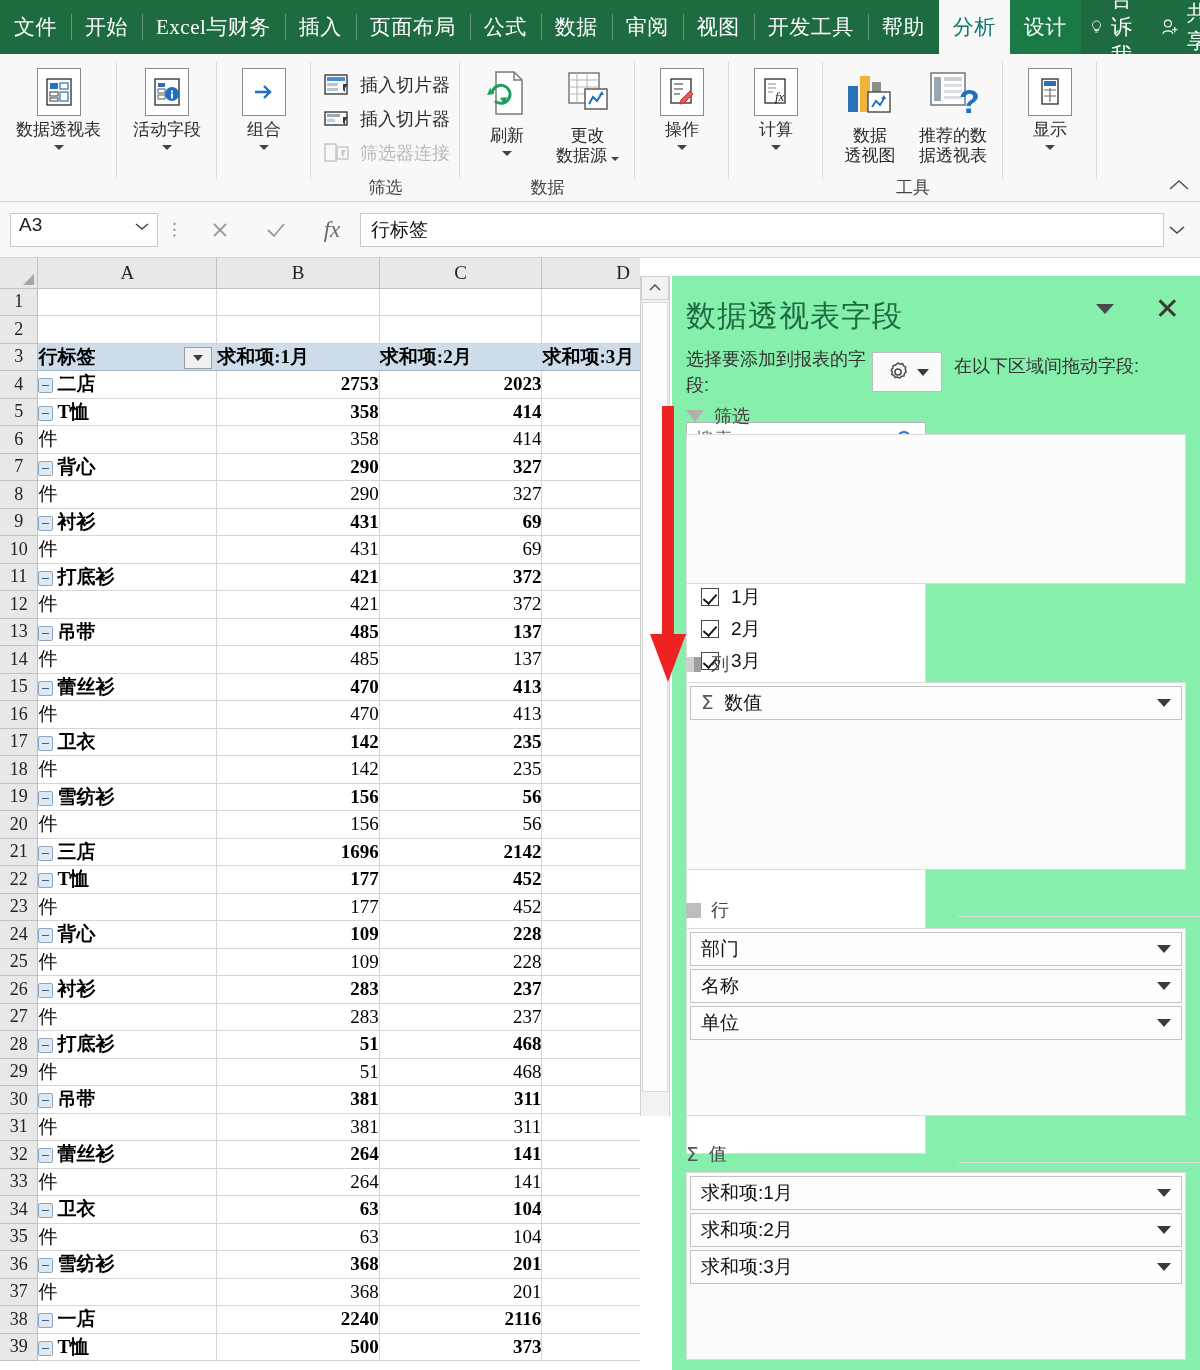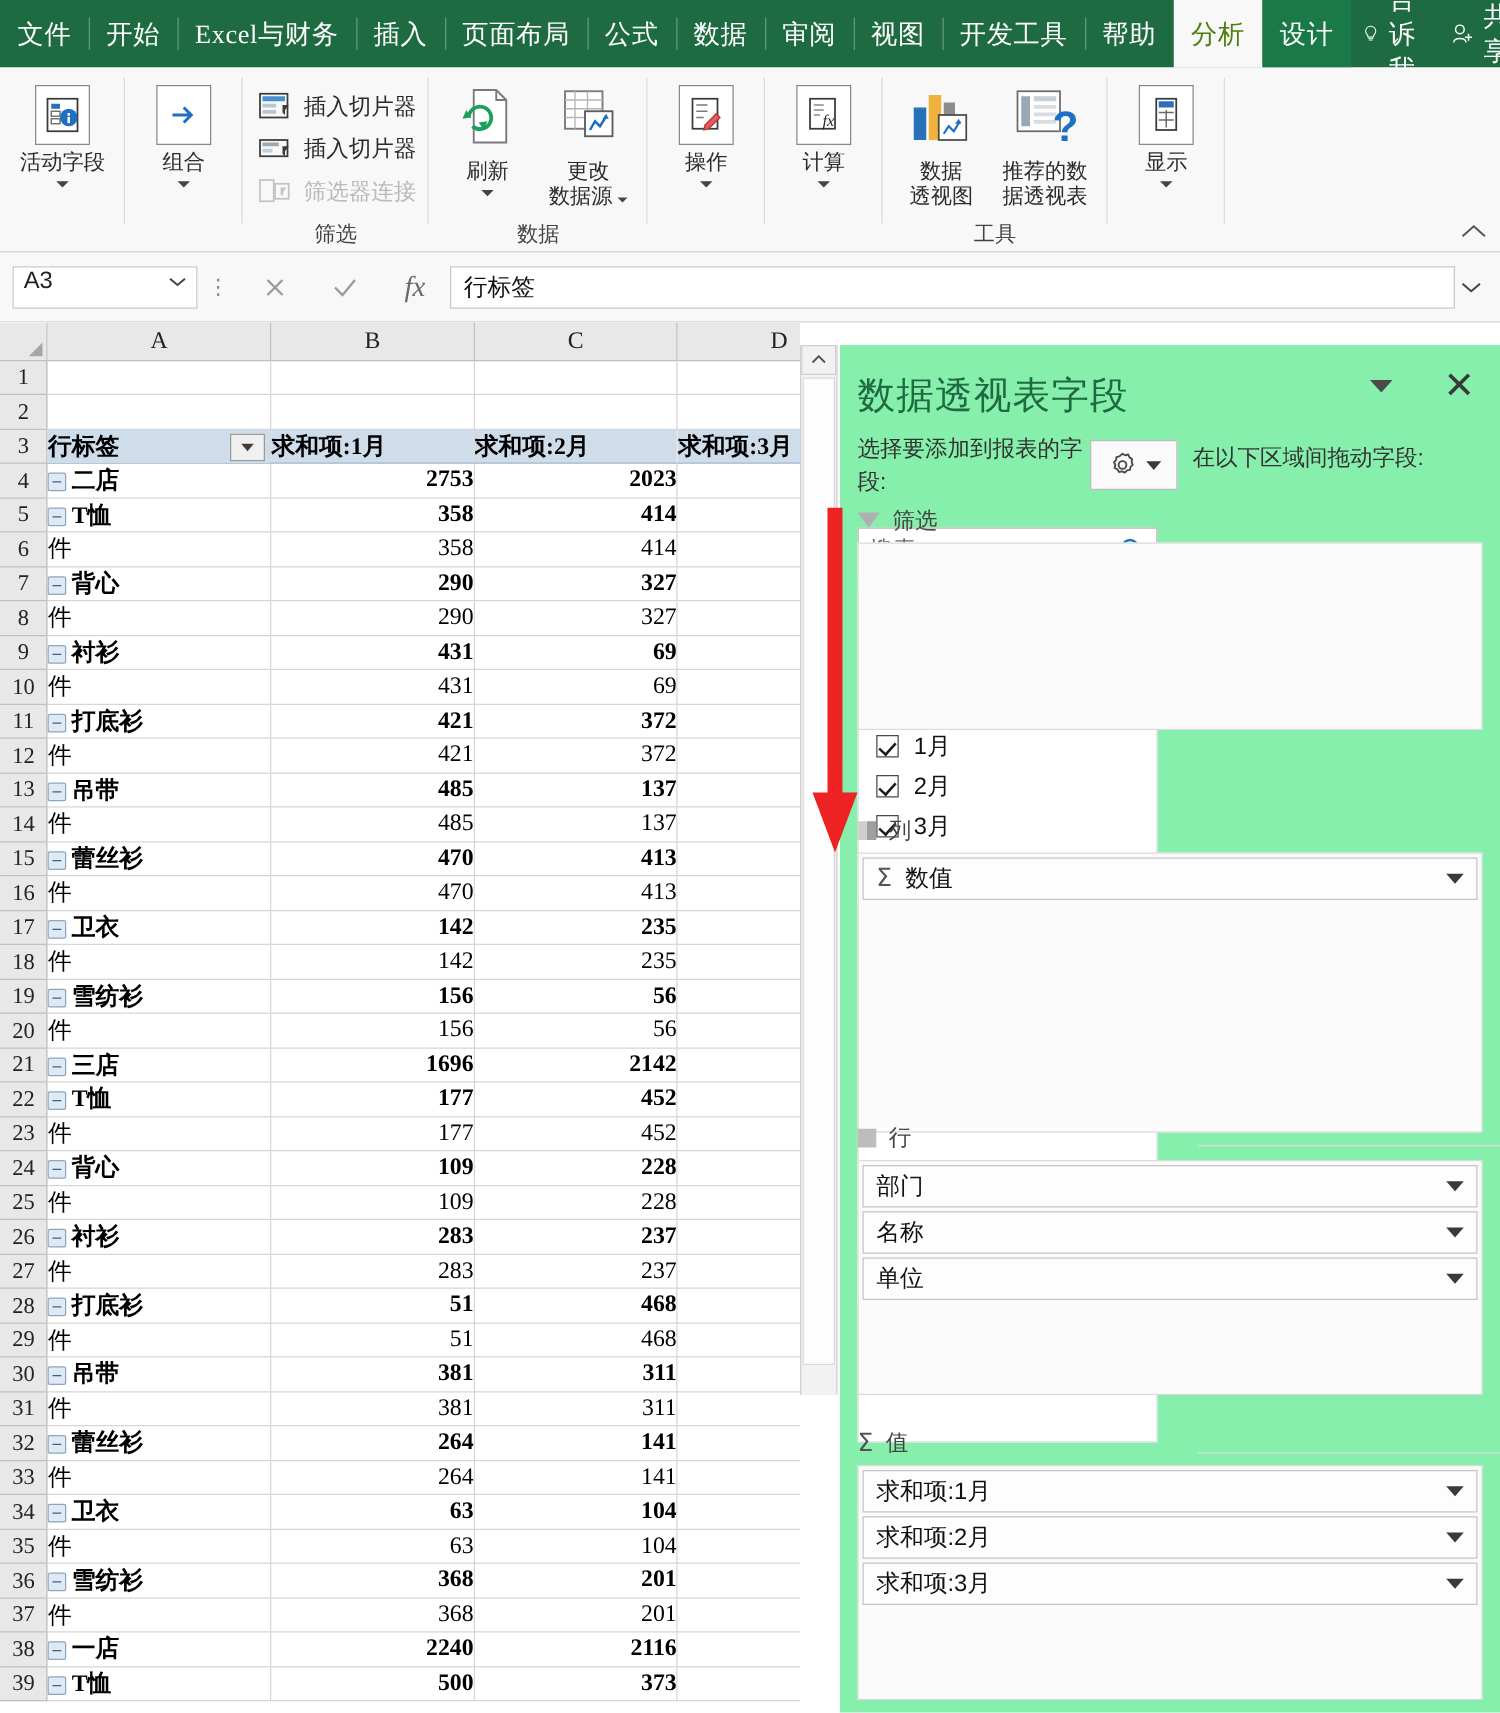--- a/index.html
+++ b/index.html
@@ -6,21 +6,21 @@
   html,body { width:1200px; height:1370px; overflow:hidden; background:#fff;
               font-family:"Liberation Sans", sans-serif; }
 
   
   .tabbar { height:54px; background:#1e6b41; display:flex; align-items:stretch;
             position:relative; }
   .tab { display:flex; align-items:center; padding:0 14px; color:#fff;
          font-size:21px; letter-spacing:.5px; white-space:nowrap; position:relative;font-family:Liberation Serif, serif; }
   .tab + .tab::before { content:""; position:absolute; left:0; top:14px; bottom:14px;
          width:1px; background:rgba(255,255,255,.30); }
-  .tab.active { background:#f7f8f7; color:#4d7c0f; }
+  .tab.active { background:#f7f8f7; color:#0f766e; }
   .tab.active::before { display:none; }
   .tab.design { background:#1a7a47; }
   .tab.design::before { display:none; }
   .tab.plain::before { display:none; }
   .tellme { display:flex; align-items:center; gap:9px; color:#fff; font-size:21px;
             padding:0 10px; }
   .share { display:flex; align-items:center; gap:8px; color:#fff; font-size:21px;
            padding:0 18px 0 8px; }
 
   
@@ -217,20 +217,36 @@
       <path d="M3 23 C3 17 17 17 17 23" fill="none" stroke="#fff" stroke-width="1.7"></path>
       <path d="M20 13 l0 8 M16 17 l8 0" stroke="#fff" stroke-width="1.7"></path>
     </svg>
     <span>共享</span>
   </div>
 </div>
 
 <div class="ribbon">
 
   <div class="rgroup">
+    <div class="gbody">
+      <div class="bigbtn">
+        <span class="ic iconbox">
+          <svg width="30" height="32" viewBox="0 0 30 32">
+            <rect x="3" y="3" width="24" height="26" fill="none" stroke="#3a3a3a" stroke-width="1.4"></rect>
+            <rect x="6" y="7" width="8" height="6" fill="#2e6fb6"></rect>
+            <rect x="16" y="7" width="8" height="6" fill="none" stroke="#2e6fb6" stroke-width="1.2"></rect>
+            <rect x="6" y="16" width="8" height="4" fill="none" stroke="#5a5a5a" stroke-width="1.2"></rect>
+            <rect x="16" y="16" width="8" height="9" fill="none" stroke="#2e6fb6" stroke-width="1.2"></rect>
+            <rect x="6" y="22" width="8" height="3" fill="none" stroke="#5a5a5a" stroke-width="1.2"></rect>
+          </svg>
+        </span>
+        <span class="lbl">数据透视表</span>
+        <span class="caret"></span>
+      </div>
+    </div>
     <div class="glabel"></div>
   </div>
 
   <div class="rgroup">
     <div class="gbody">
       <div class="bigbtn">
         <span class="ic iconbox">
           <svg width="30" height="32" viewBox="0 0 30 32">
             <rect x="3" y="3" width="24" height="26" fill="none" stroke="#3a3a3a" stroke-width="1.4"></rect>
             <rect x="6" y="7" width="7" height="4" fill="#2e6fb6"></rect>
@@ -822,21 +838,21 @@
   <div class="zonehdr" style="left:14px; top:128px;">
     <span class="funnel"></span>
     <span>筛选</span>
   </div>
   <div class="dropzone" style="left:14px; top:158px; width:500px; height:150px;"></div>
 
   <div class="zonehdr" style="left:14px; top:376px;">
     <span class="zsq col"></span>
     <span>列</span>
   </div>
-  <div class="dropzone" style="left:14px; top:406px; width:500px; height:224px;">
+  <div class="dropzone" style="left:14px; top:406px; width:500px; height:188px;">
     <div class="pill">
       <span class="pl"><span class="sigma">Σ</span>&nbsp;&nbsp;<span>数值</span></span>
       <span class="pc"></span>
     </div>
   </div>
 
   <div class="zonehdr" style="left:14px; top:622px;">
     <span class="zsq"></span>
     <span>行</span>
   </div>

